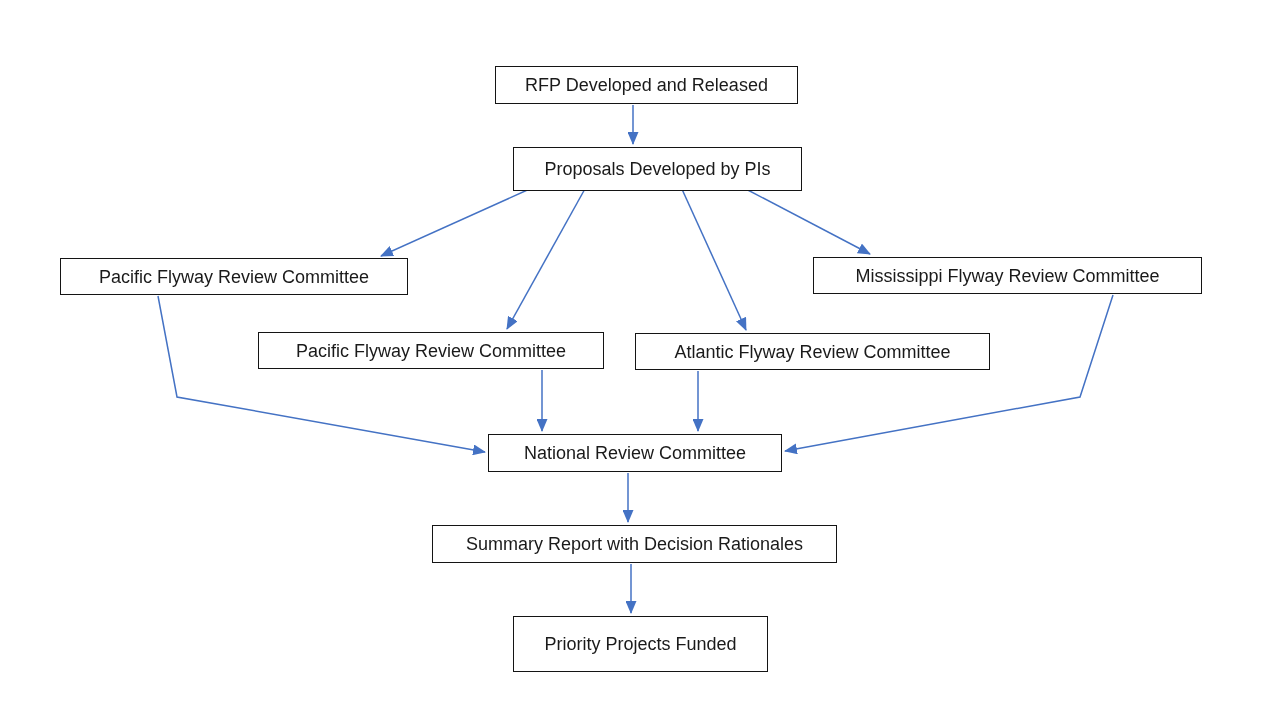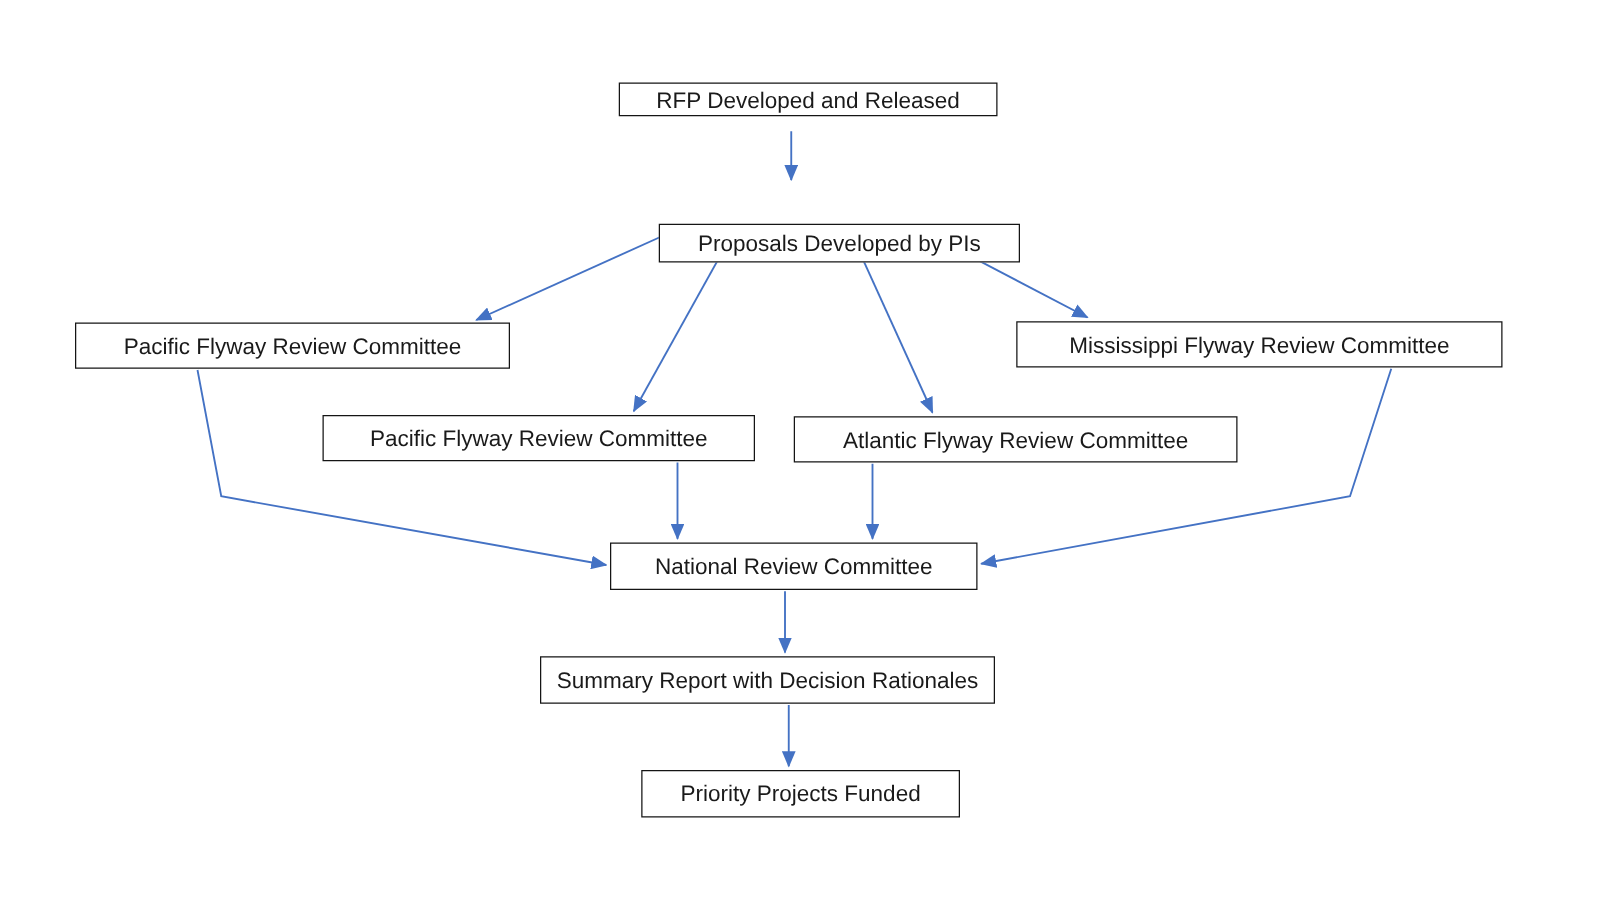--- a/index.html
+++ b/index.html
@@ -30,29 +30,29 @@
     border: 1.6px solid #141414;
     color: #1a1a1a;
     font-size: 18px;
     line-height: 1;
     display: flex;
     align-items: center;
     justify-content: center;
     white-space: nowrap;
   }
   
-  .n-rfp         { left: 495px; top:  66px; width: 303px; height: 27px; }
-  .n-proposals   { left: 527px; top: 147px; width: 289px; height: 31px; margin-top: 32px; }
+  .n-rfp         { left: 495px; top:  66px; width: 303px; height: 38px; }
+  .n-proposals   { left: 513px; top: 147px; width: 289px; height: 44px; }
   .n-pac-left    { left:  60px; top: 258px; width: 348px; height: 37px; }
   .n-pac-center  { left: 258px; top: 332px; width: 346px; height: 37px; }
   .n-atlantic    { left: 635px; top: 333px; width: 355px; height: 37px; }
   .n-mississippi { left: 813px; top: 257px; width: 389px; height: 37px; }
   .n-national    { left: 488px; top: 434px; width: 294px; height: 38px; justify-content: center; }
-  .n-summary     { left: 432px; top: 525px; width: 364px; height: 38px; }
-  .n-priority    { left: 513px; top: 616px; width: 255px; height: 38px; }
+  .n-summary     { left: 432px; top: 525px; width: 405px; height: 38px; }
+  .n-priority    { left: 513px; top: 616px; width: 255px; height: 56px; }
 </style>
 </head>
 <body>
 
 <div class="canvas">
 
   <svg class="edges" viewBox="0 0 1280 720" xmlns="http://www.w3.org/2000/svg">
     <defs>
       <marker id="arrowhead" markerUnits="userSpaceOnUse" markerWidth="13" markerHeight="11" refX="12" refY="5.5" orient="auto">
         <path d="M0,0 L13,5.5 L0,11 Z" fill="var(--accent, #4472C4)"></path>

